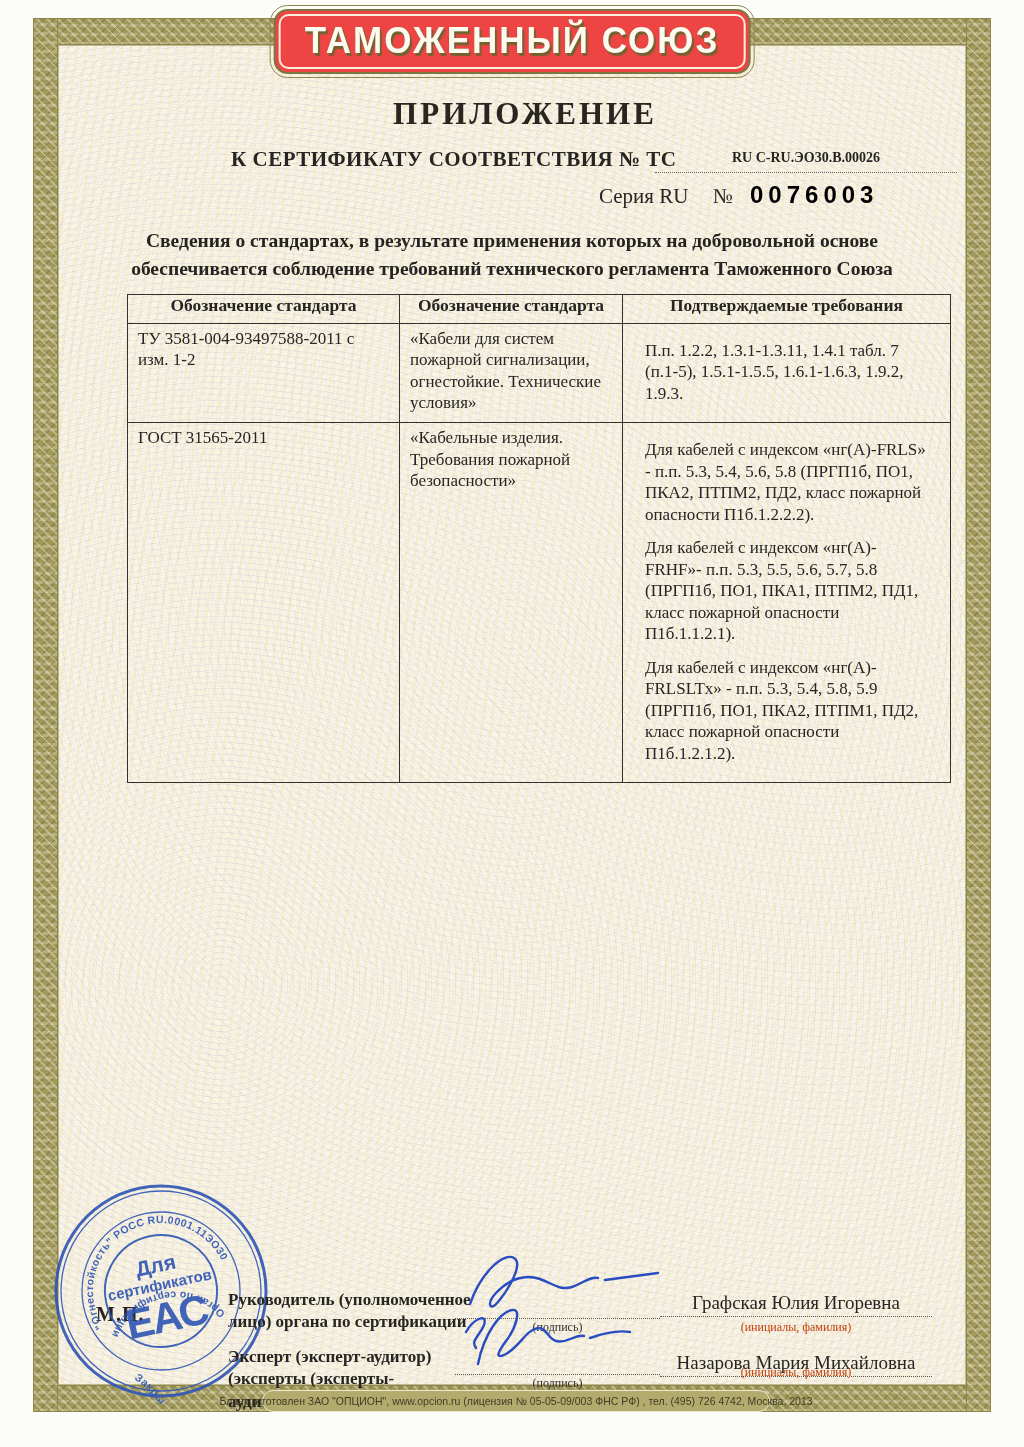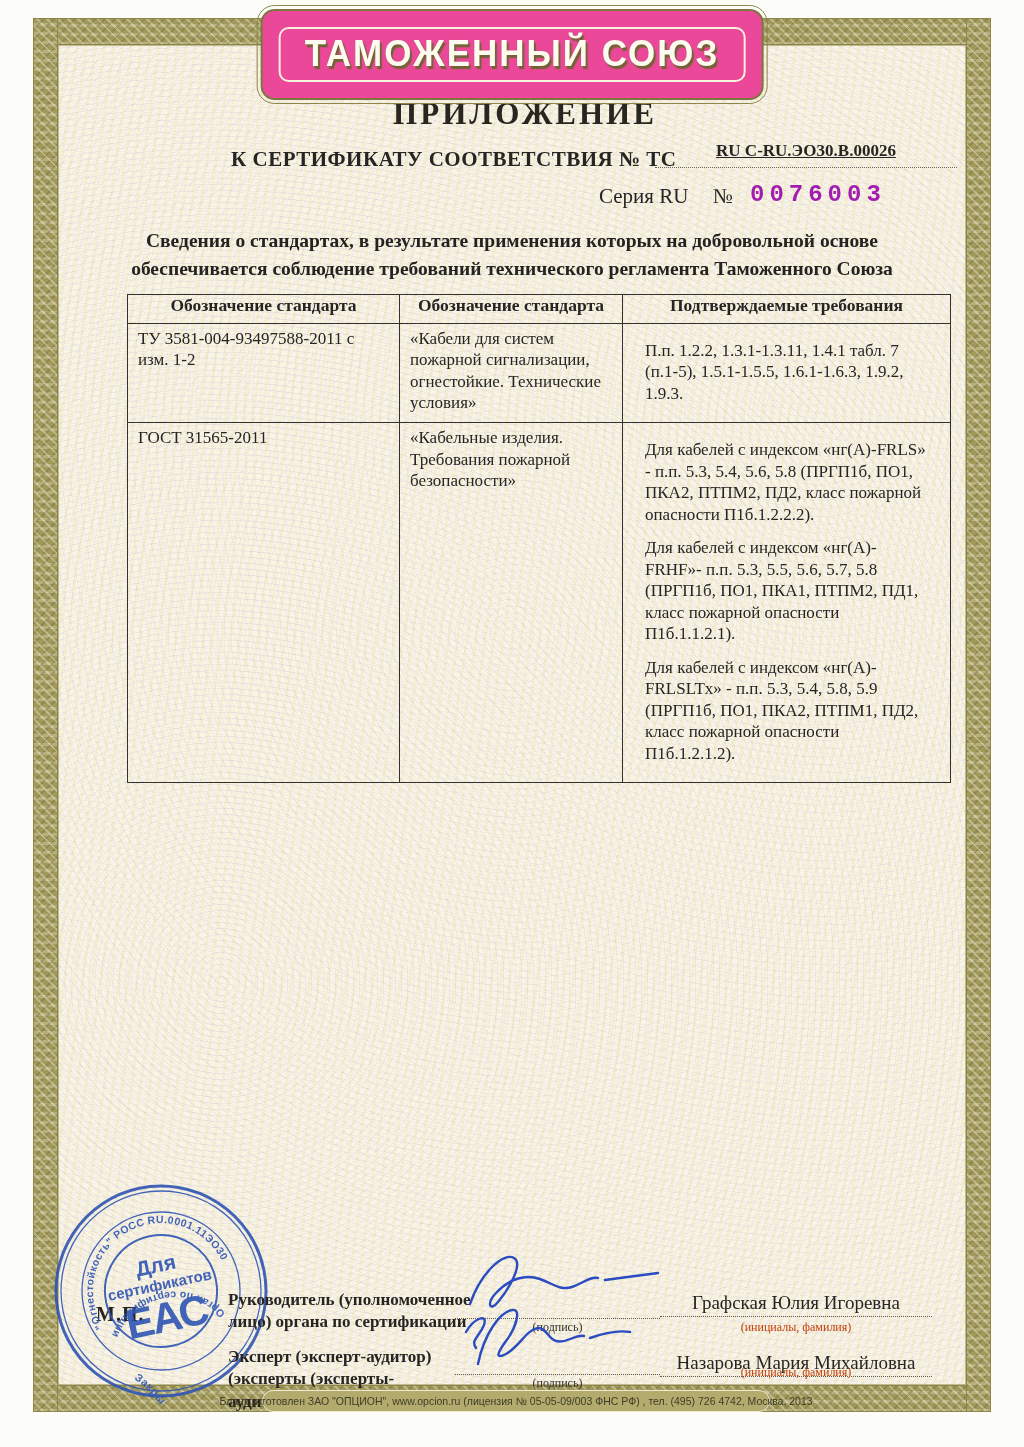--- a/index.html
+++ b/index.html
@@ -29,21 +29,21 @@
       repeating-radial-gradient(circle at 50% 44%, rgba(205,160,145,0.10) 0 1px, transparent 1px 7px),
       repeating-radial-gradient(circle at 18% 70%, rgba(150,140,200,0.10) 0 1px, transparent 1px 6px),
       repeating-radial-gradient(circle at 84% 28%, rgba(150,140,200,0.08) 0 1px, transparent 1px 8px),
       repeating-linear-gradient(98deg, rgba(240,224,150,0.22) 0 3px, transparent 3px 9px),
       repeating-linear-gradient(8deg, rgba(196,188,226,0.12) 0 1px, transparent 1px 6px);
     box-shadow: inset 0 0 0 1px rgba(150,142,80,.55);
   }
   
   .banner{
     position:absolute;left:50%;top:9px;transform:translateX(-50%);z-index:4;
-    background:#ec4899;border:2px solid #7e7640;border-radius:14px;padding:16px;
+    background:#ef4444;border:2px solid #7e7640;border-radius:14px;padding:3px;
     outline:1.5px solid #8d854a;outline-offset:3px;
   }
   .banner-inner{
     border:2.5px solid #f6f2dd;border-radius:10px;padding:4px 24px 7px 24px;
   }
   .banner-text{
     font-family:"Liberation Sans", sans-serif;font-weight:bold;font-size:35px;
     letter-spacing:2px;color:#fdfaef;white-space:nowrap;
     text-shadow:2px 3px 1px rgba(108,100,46,.95), 0 0 1px rgba(108,100,46,.6);
     transform:scaleY(1.08);
@@ -51,29 +51,29 @@
   
   .title{
     position:absolute;left:4px;top:96px;width:100%;text-align:center;z-index:2;
     font-size:31px;font-weight:bold;letter-spacing:3px;color:#28261f;padding-left:9px;
   }
   .subtitle-label{
     position:absolute;left:231px;top:147px;z-index:2;
     font-size:21px;font-weight:bold;letter-spacing:.5px;
   }
   .cert-number{
-    position:absolute;left:655px;top:141px;width:302px;z-index:2;text-align:center;
-    font-size:17px;font-weight:bold;border-bottom:1.5px dotted #6a675c;padding-bottom:6px;text-decoration:underline;
+    position:absolute;left:655px;top:150px;width:302px;z-index:2;text-align:center;
+    font-size:14px;font-weight:bold;border-bottom:1.5px dotted #6a675c;padding-bottom:6px;
   }
   .series-label{position:absolute;left:599px;top:184px;font-size:21px;z-index:2;}
   .number-sign{position:absolute;left:713px;top:184px;font-size:21px;z-index:2;}
   .serial-number{
     position:absolute;left:750px;top:181px;z-index:2;
-    font-family:Liberation Mono, monospace;font-weight:bold;font-size:24px;
-    color:#a21caf;letter-spacing:5px;
+    font-family:Liberation Sans, sans-serif;font-weight:bold;font-size:24px;
+    color:#000000;letter-spacing:5px;
   }
   .intro{
     position:absolute;left:80px;top:227px;width:864px;z-index:2;text-align:center;
     font-size:19.5px;font-weight:bold;line-height:1.45;color:#24231f;
   }
   
   .std-table{
     position:absolute;left:127px;top:294px;width:823px;z-index:2;
     border-collapse:collapse;table-layout:fixed;
   }

